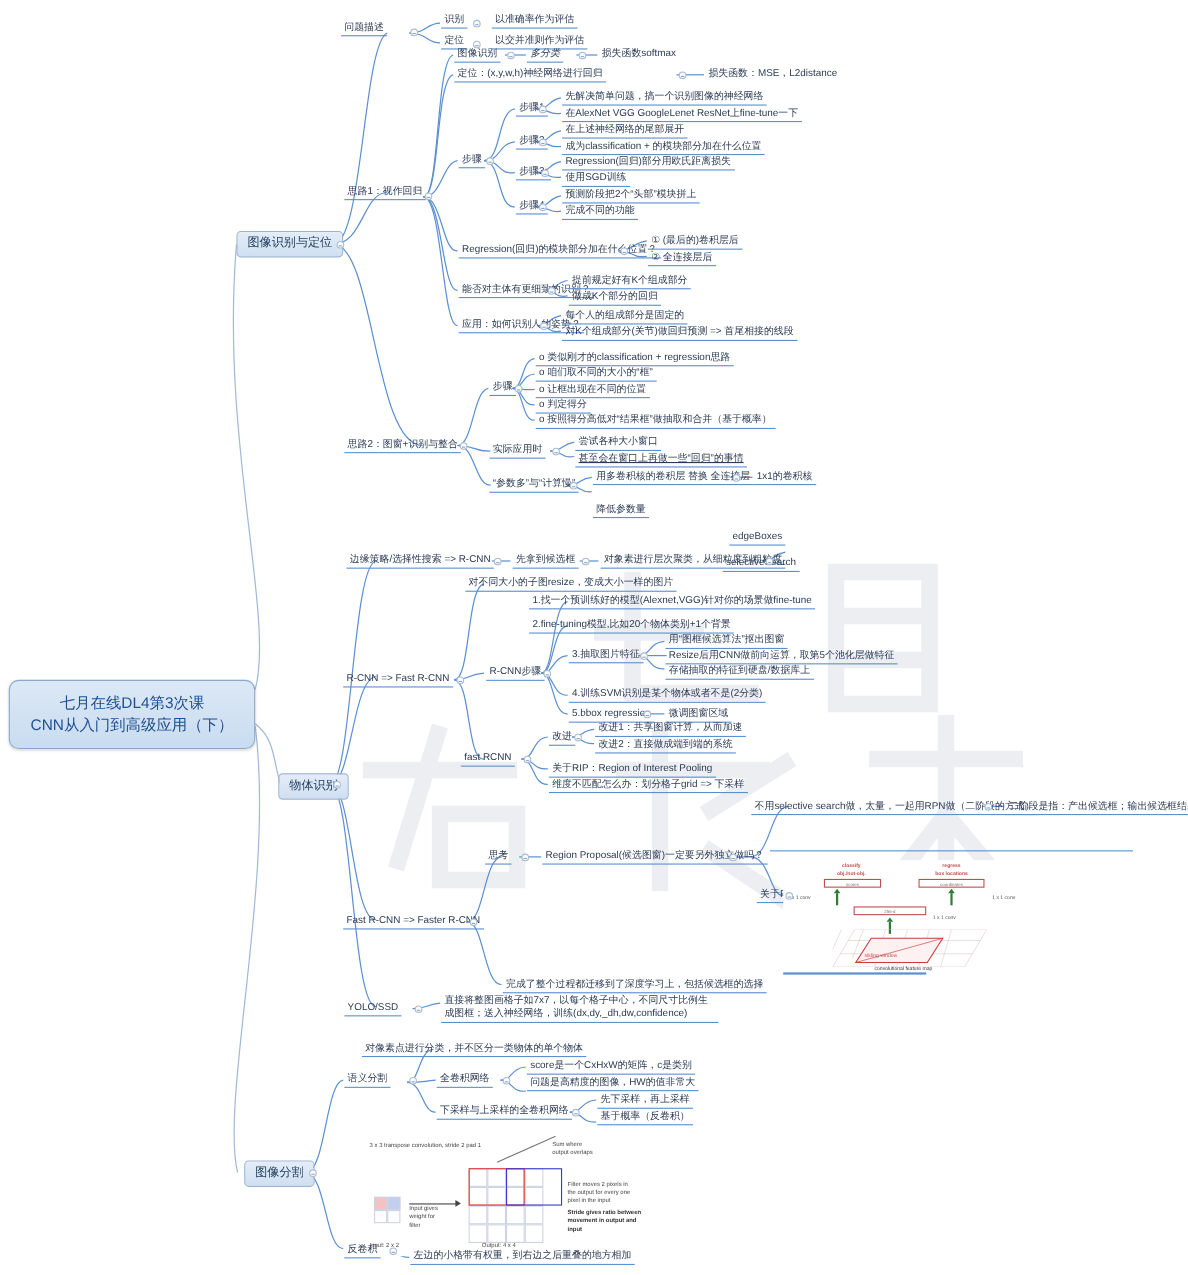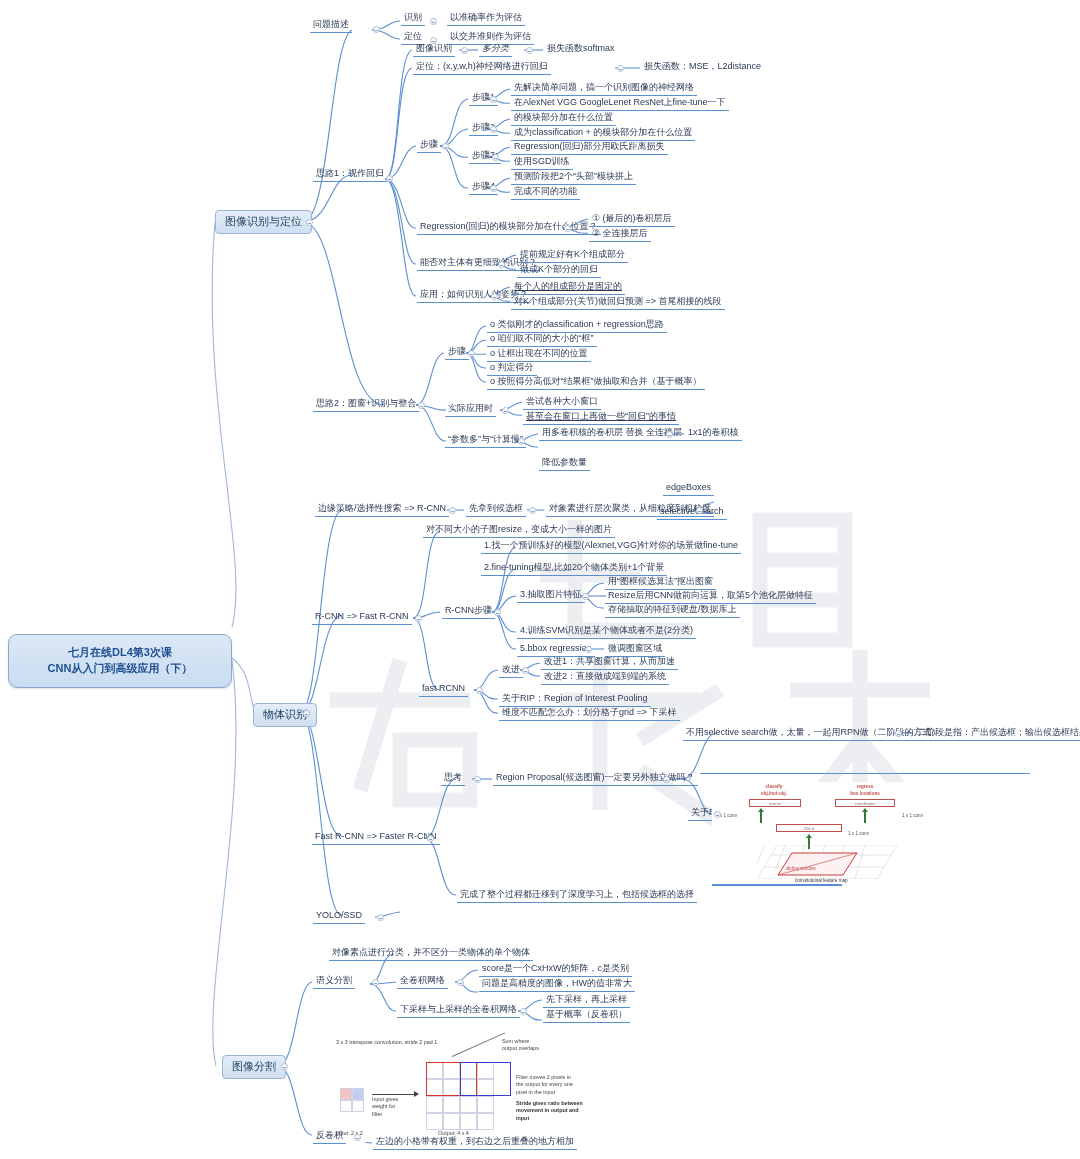--- a/index.html
+++ b/index.html
@@ -22,25 +22,24 @@
   
   .node {
     position:absolute; z-index:3;
     font-size:9px; color:#2b3a55; line-height:1.25;
     white-space:nowrap;
   }
   
   .root {
     border:1px solid #8ba8cc; border-radius:9px;
     background:linear-gradient(180deg,#dce8f6 0%,#c9dcf0 100%);
-    color:#1d4f91; font-weight:bold; font-size:11px;
+    color:#1d4f91; font-weight:normal; font-size:14px;
     padding:10px 14px; text-align:center; line-height:1.45;
     box-shadow:0 1px 2px rgba(0,0,0,.12);
     white-space:normal;
-    margin-top:16px;
   }
   
   .branch {
     border:1px solid #9bb4d4; border-radius:4px;
     background:linear-gradient(180deg,#e4edf8 0%,#cfdff1 100%);
     color:#24425f; font-size:11px; padding:4px 9px;
   }
   
   .leaf { padding:1px 3px 2px 3px; border-bottom:1.2px solid #5b8fd0; }
   .leaf.noline { border-bottom:none; }
@@ -278,21 +277,21 @@
   <div class="node leaf" style="left:417px; top:138px;">步骤</div>
   <div class="handle" style="left:442px; top:143px;"></div>
 
   <div class="node leaf" style="left:469px; top:91px;">步骤1</div>
   <div class="handle" style="left:490px; top:96px;"></div>
   <div class="node leaf" style="left:511px; top:81px;">先解决简单问题，搞一个识别图像的神经网络</div>
   <div class="node leaf" style="left:511px; top:96px;">在AlexNet VGG GoogleLenet ResNet上fine-tune一下</div>
 
   <div class="node leaf" style="left:469px; top:121px;">步骤2</div>
   <div class="handle" style="left:490px; top:126px;"></div>
-  <div class="node leaf" style="left:511px; top:111px;">的模块部分加在什么位置</div>
+  <div class="node leaf" style="left:511px; top:111px;">在上述神经网络的尾部展开</div>
   <div class="node leaf" style="left:511px; top:126px;">成为classification + 的模块部分加在什么位置</div>
 
   <div class="node leaf" style="left:469px; top:149px;">步骤3:</div>
   <div class="handle" style="left:492px; top:154px;"></div>
   <div class="node leaf" style="left:511px; top:140px;">Regression(回归)部分用欧氏距离损失</div>
   <div class="node leaf" style="left:511px; top:155px;">使用SGD训练</div>
 
   <div class="node leaf" style="left:469px; top:180px;">步骤4</div>
   <div class="handle" style="left:490px; top:185px;"></div>
   <div class="node leaf" style="left:511px; top:170px;">预测阶段把2个“头部”模块拼上</div>
@@ -303,21 +302,21 @@
   <div class="node leaf" style="left:589px; top:212px;">① (最后的)卷积层后</div>
   <div class="node leaf" style="left:589px; top:227px;">② 全连接层后</div>
 
   <div class="node leaf" style="left:417px; top:256px;">能否对主体有更细致的识别？</div>
   <div class="handle" style="left:498px; top:261px;"></div>
   <div class="node leaf" style="left:517px; top:248px;">提前规定好有K个组成部分</div>
   <div class="node leaf" style="left:517px; top:263px;">做成K个部分的回归</div>
 
   <div class="node leaf" style="left:417px; top:288px;">应用：如何识别人的姿势？</div>
   <div class="handle" style="left:491px; top:293px;"></div>
-  <div class="node leaf" style="left:511px; top:280px;text-decoration:underline;">每个人的组成部分是固定的</div>
+  <div class="node leaf" style="left:511px; top:280px;">每个人的组成部分是固定的</div>
   <div class="node leaf" style="left:511px; top:295px;">对K个组成部分(关节)做回归预测 =&gt; 首尾相接的线段</div>
 
   <div class="node leaf" style="left:313px; top:397px;">思路2：图窗+识别与整合</div>
   <div class="handle" style="left:418px; top:402px;"></div>
 
   <div class="node leaf" style="left:445px; top:345px;">步骤</div>
   <div class="handle" style="left:468px; top:350px;"></div>
 
   <div class="node leaf" style="left:487px; top:318px;">o 类似刚才的classification + regression思路</div>
   <div class="node leaf" style="left:487px; top:332px;">o 咱们取不同的大小的“框”</div>
@@ -422,20 +421,21 @@
     </svg>
     <div style="position:absolute; left:74px; top:84px; font-size:4.6px; color:#c0504d;">sliding window</div>
     <div class="caption" style="left:83px; top:96px;">convolutional feature map</div>
   </div>
   <div style="position:absolute; left:712px; top:884px; width:130px; height:1.6px; background:#5b8fd0; z-index:3;"></div>
 
   <div class="node leaf" style="left:457px; top:888px;">完成了整个过程都迁移到了深度学习上，包括候选框的选择</div>
 
   <div class="node leaf" style="left:313px; top:909px;">YOLO/SSD</div>
   <div class="handle" style="left:377px; top:914px;"></div>
+  <div class="node leaf wrap" style="left:401px; top:902px; width:252px;">直接将整图画格子如7x7，以每个格子中心，不同尺寸比例生成图框；送入神经网络，训练(dx,dy,_dh,dw,confidence)</div>
 
   <div class="node leaf" style="left:313px; top:974px;">语义分割</div>
   <div class="handle" style="left:372px; top:979px;"></div>
 
   <div class="node leaf" style="left:329px; top:946px;">对像素点进行分类，并不区分一类物体的单个物体</div>
 
   <div class="node leaf" style="left:397px; top:974px;">全卷积网络</div>
   <div class="handle" style="left:457px; top:979px;"></div>
   <div class="node leaf" style="left:479px; top:962px;">score是一个CxHxW的矩阵，c是类别</div>
   <div class="node leaf" style="left:479px; top:977px;">问题是高精度的图像，HW的值非常大</div>

